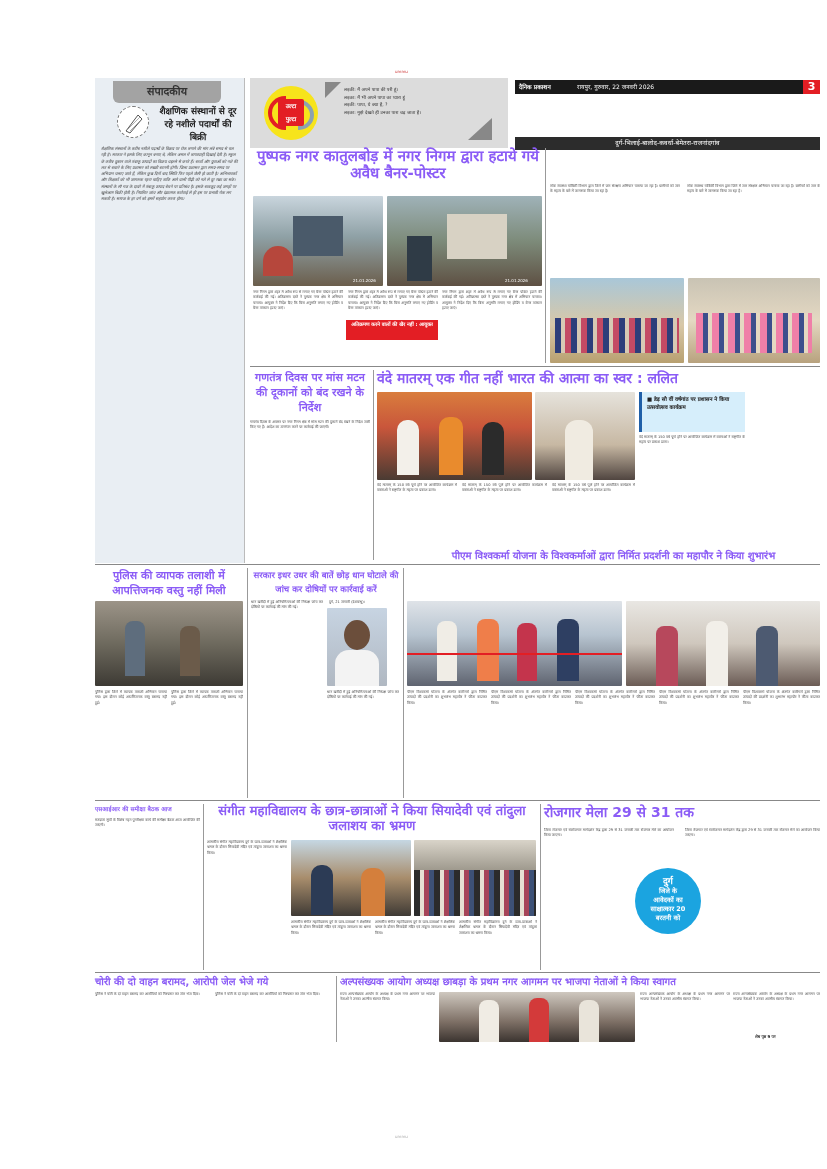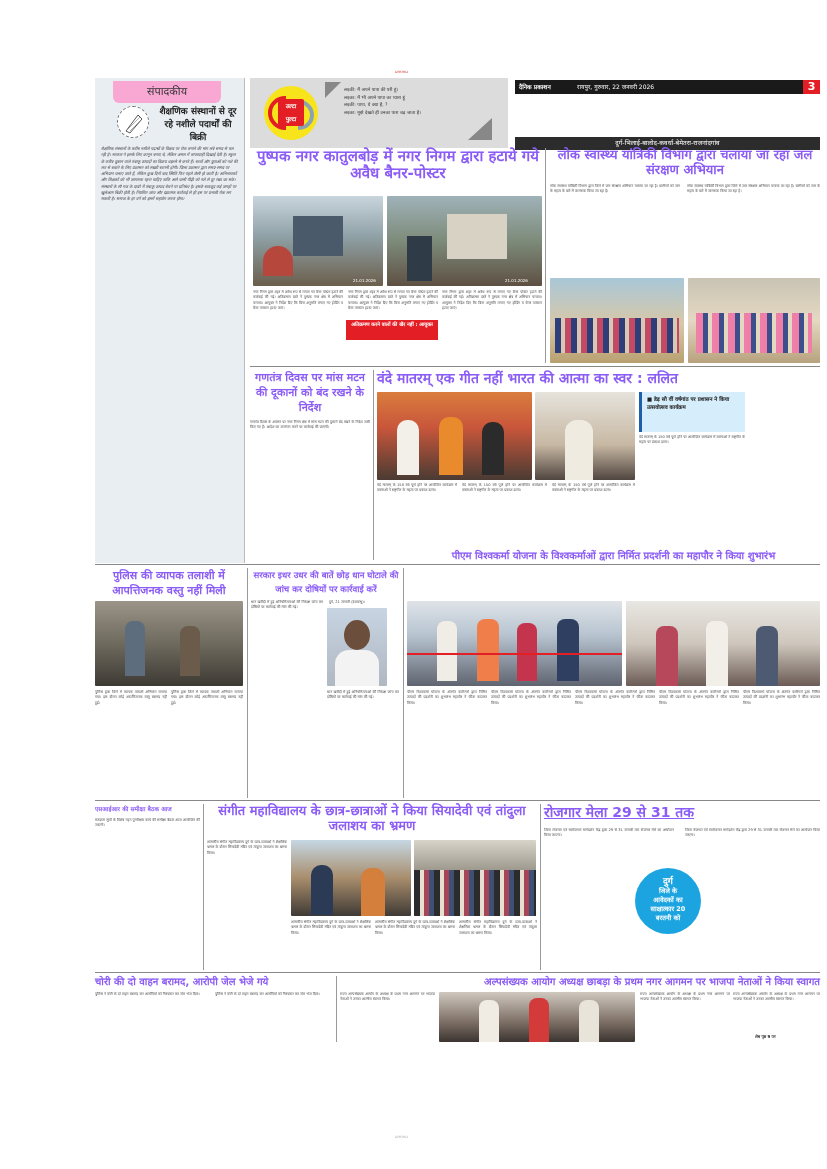--- a/index.html
+++ b/index.html
@@ -8,21 +8,21 @@
   .page { position: absolute; left: 95px; top: 78px; width: 725px; height: 1060px; }
   .abs { position: absolute; }
   .ruleh { position: absolute; height: 1px; background: #888; }
   .rulev { position: absolute; width: 1px; background: #999; }
   .body-text { font-size: 3.6px; line-height: 5.4px; color: #444; text-align: justify; overflow: hidden; }
   .headline { font-family: "DejaVu Sans", sans-serif; font-weight: bold; color: #8b5cf6; text-align: center; line-height: 1.15; }
   .photo { position: absolute; overflow: hidden; border-radius: 1px; }
 
   
   .editorial { position: absolute; left: 0; top: 0; width: 150px; height: 485px; background: #e9eef3; border-right: 1px solid #bbb; }
-  .editorial-tab { position: absolute; left: 18px; top: 3px; width: 108px; height: 22px; background: #f9a8d4; border-radius: 0 0 6px 6px; font-size: 11px; font-weight: normal; color: #333; text-align: center; line-height: 22px; }
+  .editorial-tab { position: absolute; left: 18px; top: 3px; width: 108px; height: 22px; background: #a3a3a3; border-radius: 0 0 6px 6px; font-size: 11px; font-weight: bold; color: #333; text-align: center; line-height: 22px; }
   .editorial-title { position: absolute; left: 60px; top: 27px; width: 86px; font-size: 9px; font-weight: bold; line-height: 13px; text-align: center; color: #222; }
   .pen-circle { position: absolute; left: 22px; top: 28px; width: 32px; height: 32px; border-radius: 50%; border: 1px dashed #777; background: #fff; }
   .editorial-body { position: absolute; left: 6px; top: 68px; width: 138px; height: 412px; font-style: italic; font-size: 4px; line-height: 6.3px; color: #333; }
 
   
   .quote-strip { position: absolute; left: 155px; top: 0; width: 258px; height: 70px; background: #dcdcdc; }
   .logo-circle { position: absolute; left: 14px; top: 8px; width: 54px; height: 54px; border-radius: 50%; background: #f7e41b; }
   .logo-box { position: absolute; left: 14px; top: 13px; width: 26px; height: 27px; background: #e31e24; color: #fff; font-size: 6px; font-weight: bold; text-align: center; line-height: 13px; border-radius: 2px; }
   .logo-arrow-l { position: absolute; left: 4px; top: 10px; width: 18px; height: 34px; border: 4px solid #e31e24; border-right: none; border-radius: 18px 0 0 18px; }
   .logo-arrow-r { position: absolute; left: 34px; top: 14px; width: 16px; height: 30px; border: 4px solid #8ca2b0; border-left: none; border-radius: 0 16px 16px 0; }
@@ -102,21 +102,20 @@
     <div style="position:absolute;left:60px;top:18px;width:60px;height:45px;background:#d8d2c4;"></div>
     <div style="position:absolute;left:20px;top:40px;width:25px;height:45px;background:#2f3b46;"></div>
     <div class="caption-tag" style="left:118px; top:82px;">21.01.2026</div>
   </div>
   <div class="abs body-text" style="left:158px; top:212px; width:90px; height:72px;">नगर निगम द्वारा शहर में अवैध रूप से लगाए गए बैनर पोस्टर हटाने की कार्रवाई की गई। अतिक्रमण दस्ते ने पुष्पक नगर क्षेत्र में अभियान चलाया। आयुक्त ने निर्देश दिए कि बिना अनुमति लगाए गए होर्डिंग व बैनर तत्काल हटाए जाएं।</div>
   <div class="abs body-text" style="left:253px; top:212px; width:90px; height:72px;">नगर निगम द्वारा शहर में अवैध रूप से लगाए गए बैनर पोस्टर हटाने की कार्रवाई की गई। अतिक्रमण दस्ते ने पुष्पक नगर क्षेत्र में अभियान चलाया। आयुक्त ने निर्देश दिए कि बिना अनुमति लगाए गए होर्डिंग व बैनर तत्काल हटाए जाएं।</div>
   <div class="note-box" style="left:251px; top:242px; width:92px; height:20px;">अतिक्रमण करने वालों की खैर नहीं : आयुक्त</div>
   <div class="abs body-text" style="left:347px; top:212px; width:100px; height:72px;">नगर निगम द्वारा शहर में अवैध रूप से लगाए गए बैनर पोस्टर हटाने की कार्रवाई की गई। अतिक्रमण दस्ते ने पुष्पक नगर क्षेत्र में अभियान चलाया। आयुक्त ने निर्देश दिए कि बिना अनुमति लगाए गए होर्डिंग व बैनर तत्काल हटाए जाएं।</div>
   <div class="rulev" style="left:450px; top:70px; height:215px;"></div>
 
-  <div class="abs headline" style="left:455px; top:70px; width:270px; font-size:13px;">लोक स्वास्थ्य यांत्रिकी विभाग द्वारा चलाया जा रहा जल संरक्षण अभियान</div>
   <div class="abs body-text" style="left:455px; top:106px; width:130px; height:92px;">लोक स्वास्थ्य यांत्रिकी विभाग द्वारा जिले में जल संरक्षण अभियान चलाया जा रहा है। ग्रामीणों को जल के महत्व के बारे में जागरूक किया जा रहा है।</div>
   <div class="abs body-text" style="left:592px; top:106px; width:133px; height:92px;">लोक स्वास्थ्य यांत्रिकी विभाग द्वारा जिले में जल संरक्षण अभियान चलाया जा रहा है। ग्रामीणों को जल के महत्व के बारे में जागरूक किया जा रहा है।</div>
   <div class="photo" style="left:455px; top:200px; width:134px; height:85px; background:linear-gradient(180deg,#a9c7d8 0%,#d8c8a8 55%,#b8a070 100%);">
     <div style="position:absolute;left:5px;top:40px;width:124px;height:35px;background:repeating-linear-gradient(90deg,#2d3e7a 0 6px,#d7c9b4 6px 10px,#c34a64 10px 16px);"></div>
   </div>
   <div class="photo" style="left:593px; top:200px; width:132px; height:85px; background:linear-gradient(180deg,#c9c3b4 0%,#e4d8c2 50%,#b8a27e 100%);">
     <div style="position:absolute;left:8px;top:35px;width:116px;height:40px;background:repeating-linear-gradient(90deg,#ef7fa8 0 7px,#3c4e8c 7px 12px,#e4d8c2 12px 16px);"></div>
   </div>
   <div class="ruleh" style="left:155px; top:288px; width:570px;"></div>
 
@@ -192,38 +191,38 @@
     <div style="position:absolute;left:70px;top:28px;width:24px;height:48px;background:#d47f3c;border-radius:10px 10px 0 0;"></div>
   </div>
   <div class="photo" style="left:319px; top:762px; width:122px; height:76px; background:linear-gradient(180deg,#d9d4c9 0%,#8f8a7e 50%,#3a3632 100%);">
     <div style="position:absolute;left:0;top:30px;width:122px;height:46px;background:repeating-linear-gradient(90deg,#2b2b2b 0 6px,#e7e0d2 6px 10px,#a64458 10px 15px,#3d5176 15px 20px);"></div>
   </div>
   <div class="abs body-text" style="left:196px; top:842px; width:80px; height:50px;">शासकीय संगीत महाविद्यालय दुर्ग के छात्र-छात्राओं ने शैक्षणिक भ्रमण के दौरान सियादेवी मंदिर एवं तांदुला जलाशय का भ्रमण किया।</div>
   <div class="abs body-text" style="left:280px; top:842px; width:80px; height:50px;">शासकीय संगीत महाविद्यालय दुर्ग के छात्र-छात्राओं ने शैक्षणिक भ्रमण के दौरान सियादेवी मंदिर एवं तांदुला जलाशय का भ्रमण किया।</div>
   <div class="abs body-text" style="left:364px; top:842px; width:78px; height:50px;">शासकीय संगीत महाविद्यालय दुर्ग के छात्र-छात्राओं ने शैक्षणिक भ्रमण के दौरान सियादेवी मंदिर एवं तांदुला जलाशय का भ्रमण किया।</div>
   <div class="rulev" style="left:445px; top:726px; height:166px;"></div>
 
-  <div class="abs headline" style="left:449px; top:726px; width:276px; font-size:14px; text-align:left;text-decoration:underline;">रोजगार मेला 29 से 31 तक</div>
+  <div class="abs headline" style="left:449px; top:726px; width:276px; font-size:14px; text-align:left;">रोजगार मेला 29 से 31 तक</div>
   <div class="abs body-text" style="left:449px; top:750px; width:130px; height:142px;">जिला रोजगार एवं स्वरोजगार मार्गदर्शन केंद्र द्वारा 29 से 31 जनवरी तक रोजगार मेले का आयोजन किया जाएगा।</div>
   <div class="abs body-text" style="left:590px; top:750px; width:135px; height:142px;">जिला रोजगार एवं स्वरोजगार मार्गदर्शन केंद्र द्वारा 29 से 31 जनवरी तक रोजगार मेले का आयोजन किया जाएगा।</div>
   <div class="circle-callout" style="left:540px; top:790px; width:66px; height:66px; font-size:6.5px; line-height:9px; padding-top:8px;">
     <div style="font-size:9px;line-height:11px;">दुर्ग</div>
     <div>जिले के</div>
     <div>आवेदकों का</div>
     <div>साक्षात्कार 20</div>
     <div>बरतनी को</div>
   </div>
   <div class="ruleh" style="left:0; top:894px; width:725px;"></div>
 
   <div class="abs headline" style="left:0; top:898px; width:238px; font-size:10px; text-align:left;">चोरी की दो वाहन बरामद, आरोपी जेल भेजे गये</div>
   <div class="abs body-text" style="left:0; top:914px; width:116px; height:50px;">पुलिस ने चोरी के दो वाहन बरामद कर आरोपियों को गिरफ्तार कर जेल भेज दिया।</div>
   <div class="abs body-text" style="left:120px; top:914px; width:118px; height:50px;">पुलिस ने चोरी के दो वाहन बरामद कर आरोपियों को गिरफ्तार कर जेल भेज दिया।</div>
   <div class="rulev" style="left:241px; top:898px; height:66px;"></div>
 
-  <div class="abs headline" style="left:245px; top:898px; width:480px; font-size:10px; text-align:right;">अल्पसंख्यक आयोग अध्यक्ष छाबड़ा के प्रथम नगर आगमन पर भाजपा नेताओं ने किया स्वागत</div>
+  <div class="abs headline" style="left:245px; top:898px; width:480px; font-size:10px; text-align:left;">अल्पसंख्यक आयोग अध्यक्ष छाबड़ा के प्रथम नगर आगमन पर भाजपा नेताओं ने किया स्वागत</div>
   <div class="abs body-text" style="left:245px; top:914px; width:95px; height:50px;">राज्य अल्पसंख्यक आयोग के अध्यक्ष के प्रथम नगर आगमन पर भाजपा नेताओं ने उनका आत्मीय स्वागत किया।</div>
   <div class="photo" style="left:344px; top:914px; width:196px; height:50px; background:linear-gradient(180deg,#cfc8bf 0%,#7d6f65 60%,#3b3430 100%);">
     <div style="position:absolute;left:40px;top:8px;width:20px;height:42px;background:#f0ece4;border-radius:8px 8px 0 0;"></div>
     <div style="position:absolute;left:90px;top:6px;width:20px;height:44px;background:#d33a3a;border-radius:8px 8px 0 0;"></div>
     <div style="position:absolute;left:140px;top:8px;width:20px;height:42px;background:#e9e4da;border-radius:8px 8px 0 0;"></div>
   </div>
   <div class="abs body-text" style="left:545px; top:914px; width:90px; height:50px;">राज्य अल्पसंख्यक आयोग के अध्यक्ष के प्रथम नगर आगमन पर भाजपा नेताओं ने उनका आत्मीय स्वागत किया।</div>
   <div class="abs body-text" style="left:638px; top:914px; width:87px; height:40px;">राज्य अल्पसंख्यक आयोग के अध्यक्ष के प्रथम नगर आगमन पर भाजपा नेताओं ने उनका आत्मीय स्वागत किया।</div>
   <div class="abs" style="left:660px; top:956px; font-size:4px; font-weight:bold; color:#222;">शेष पृष्ठ 9 पर</div>
 </div>

